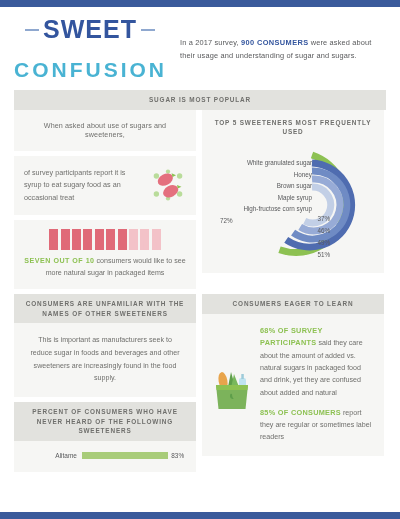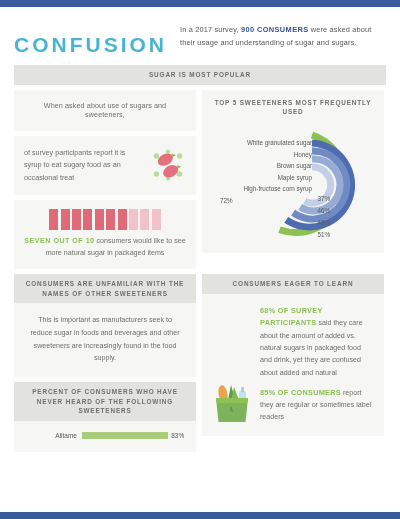--- a/index.html
+++ b/index.html
@@ -88,45 +88,50 @@
 
   
   .radialcard { padding:6px 6px 8px; }
   .radialwrap { position:relative; width:100%; height:122px; }
   .rlabels { position:absolute; left:0; top:14px; width:104px; text-align:right; }
   .rlabels div { font-size:6.3px; color:#58595b; line-height:11.6px; }
   .rvals { position:absolute; }
   .rvals div { font-size:6.3px; color:#58595b; }
 
   
-  .eager { display:flex; padding:11px 12px 12px 10px; gap:8px; align-items:flex-end; }
+  .eager { display:flex; padding:11px 12px 12px 10px; gap:8px; align-items:center; }
   .bag { width:40px; height:48px; flex:0 0 auto; margin-top:6px; }
   .eagertxt { flex:1; font-size:7.1px; color:#6f6f6c; line-height:1.72; }
   .eagertxt b { color:#8dc152; font-size:7.3px; letter-spacing:.3px; }
   .eagertxt p+p { margin-top:8px; }
 </style>
 </head>
 <body>
 
 <div class="topbar"></div>
 
 <div class="header">
   <div class="titleblock">
+    <div class="t1row">
+      <span class="dash"></span>
+      <span class="sweet">SWEET</span>
+      <span class="dash"></span>
+    </div>
     <div class="confusion">CONFUSION</div>
   </div>
   <div class="intro">
     <span>In a 2017 survey, </span><b>900 CONSUMERS</b><span> were asked about their usage and understanding of sugar and sugars.</span>
   </div>
 </div>
 
 <div style="padding:0 14px;">
   <div class="secbar">SUGAR IS MOST POPULAR</div>
 </div>
 
-<div class="cols" style="padding-top:5px;">
+<div class="cols" style="">
 
   <div class="colL">
 
     <div class="card p72">
       <div class="l1">When asked about use of sugars and sweeteners,</div>
     </div>
 
     <div class="card p80">
       <div class="txt">of survey participants report it is syrup to eat sugary food as an occasional treat</div>
       <svg class="strawberry" viewBox="0 0 40 38">

